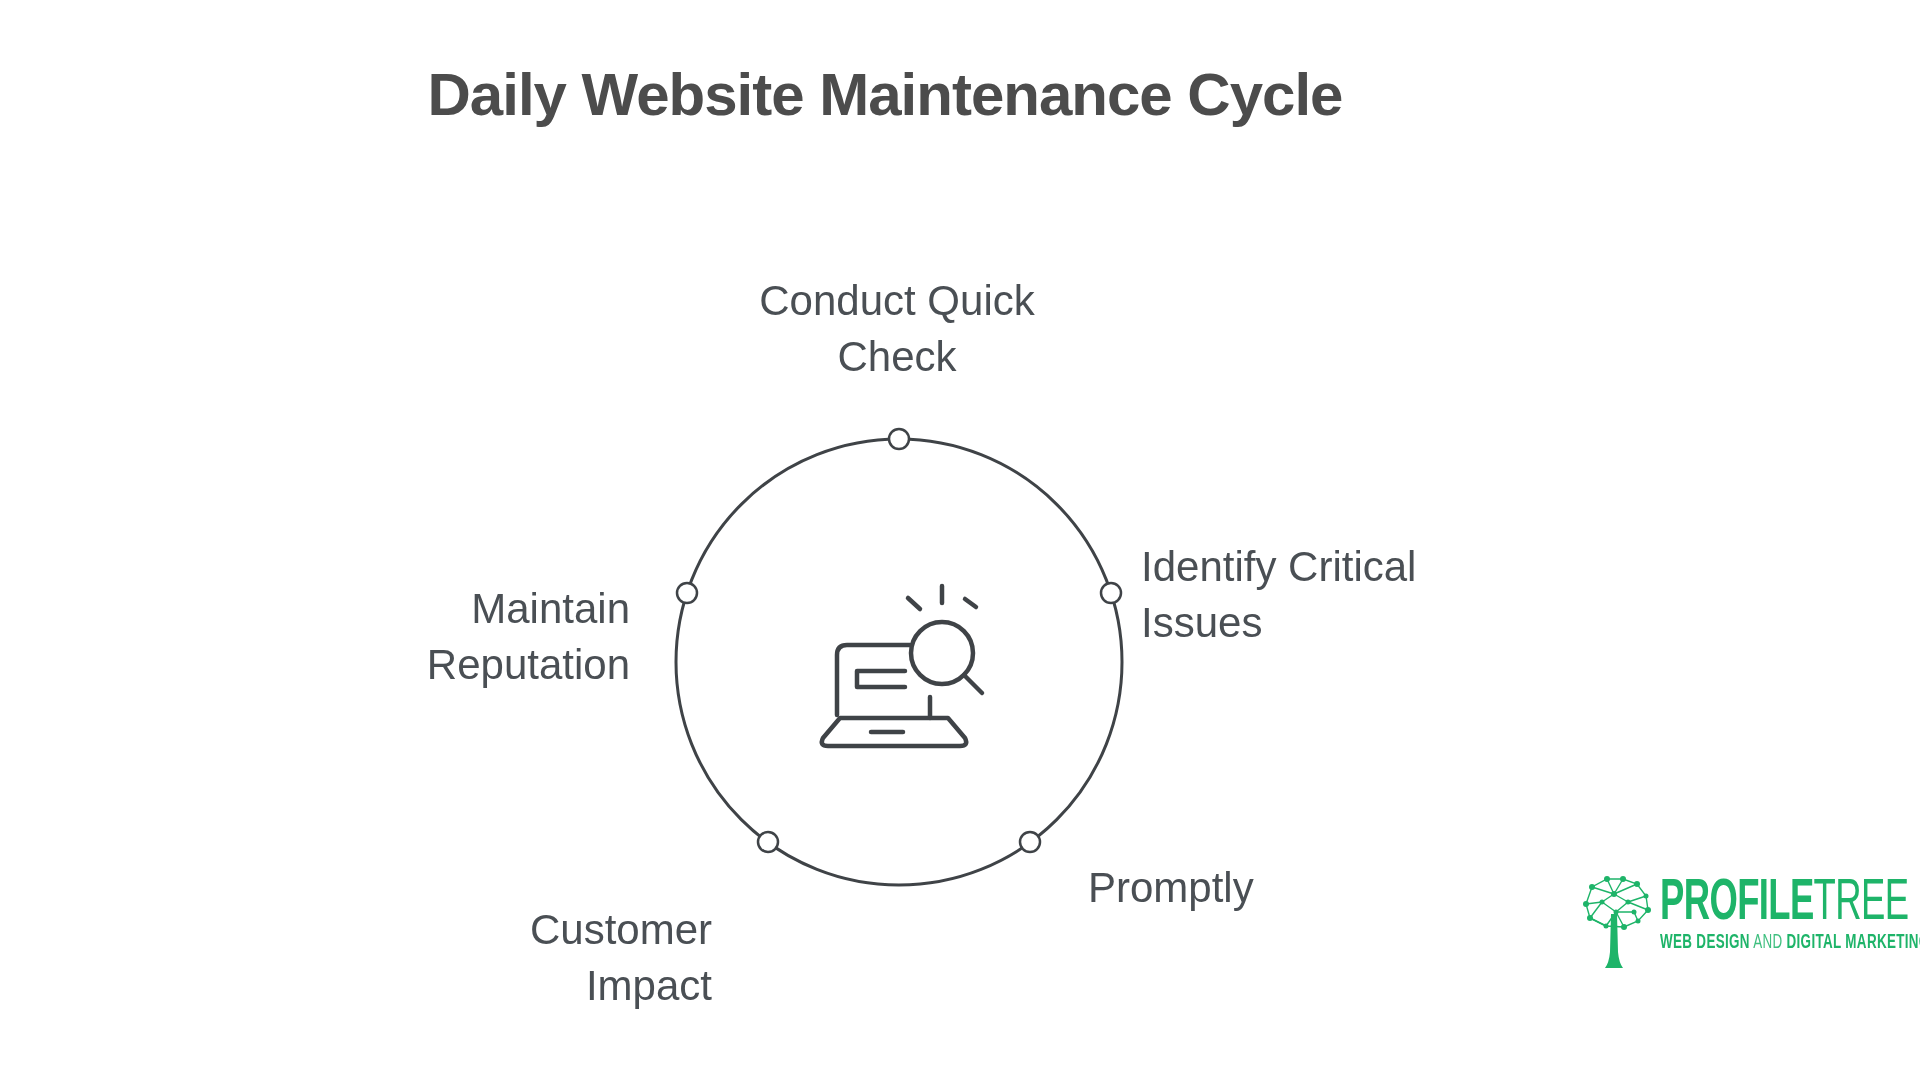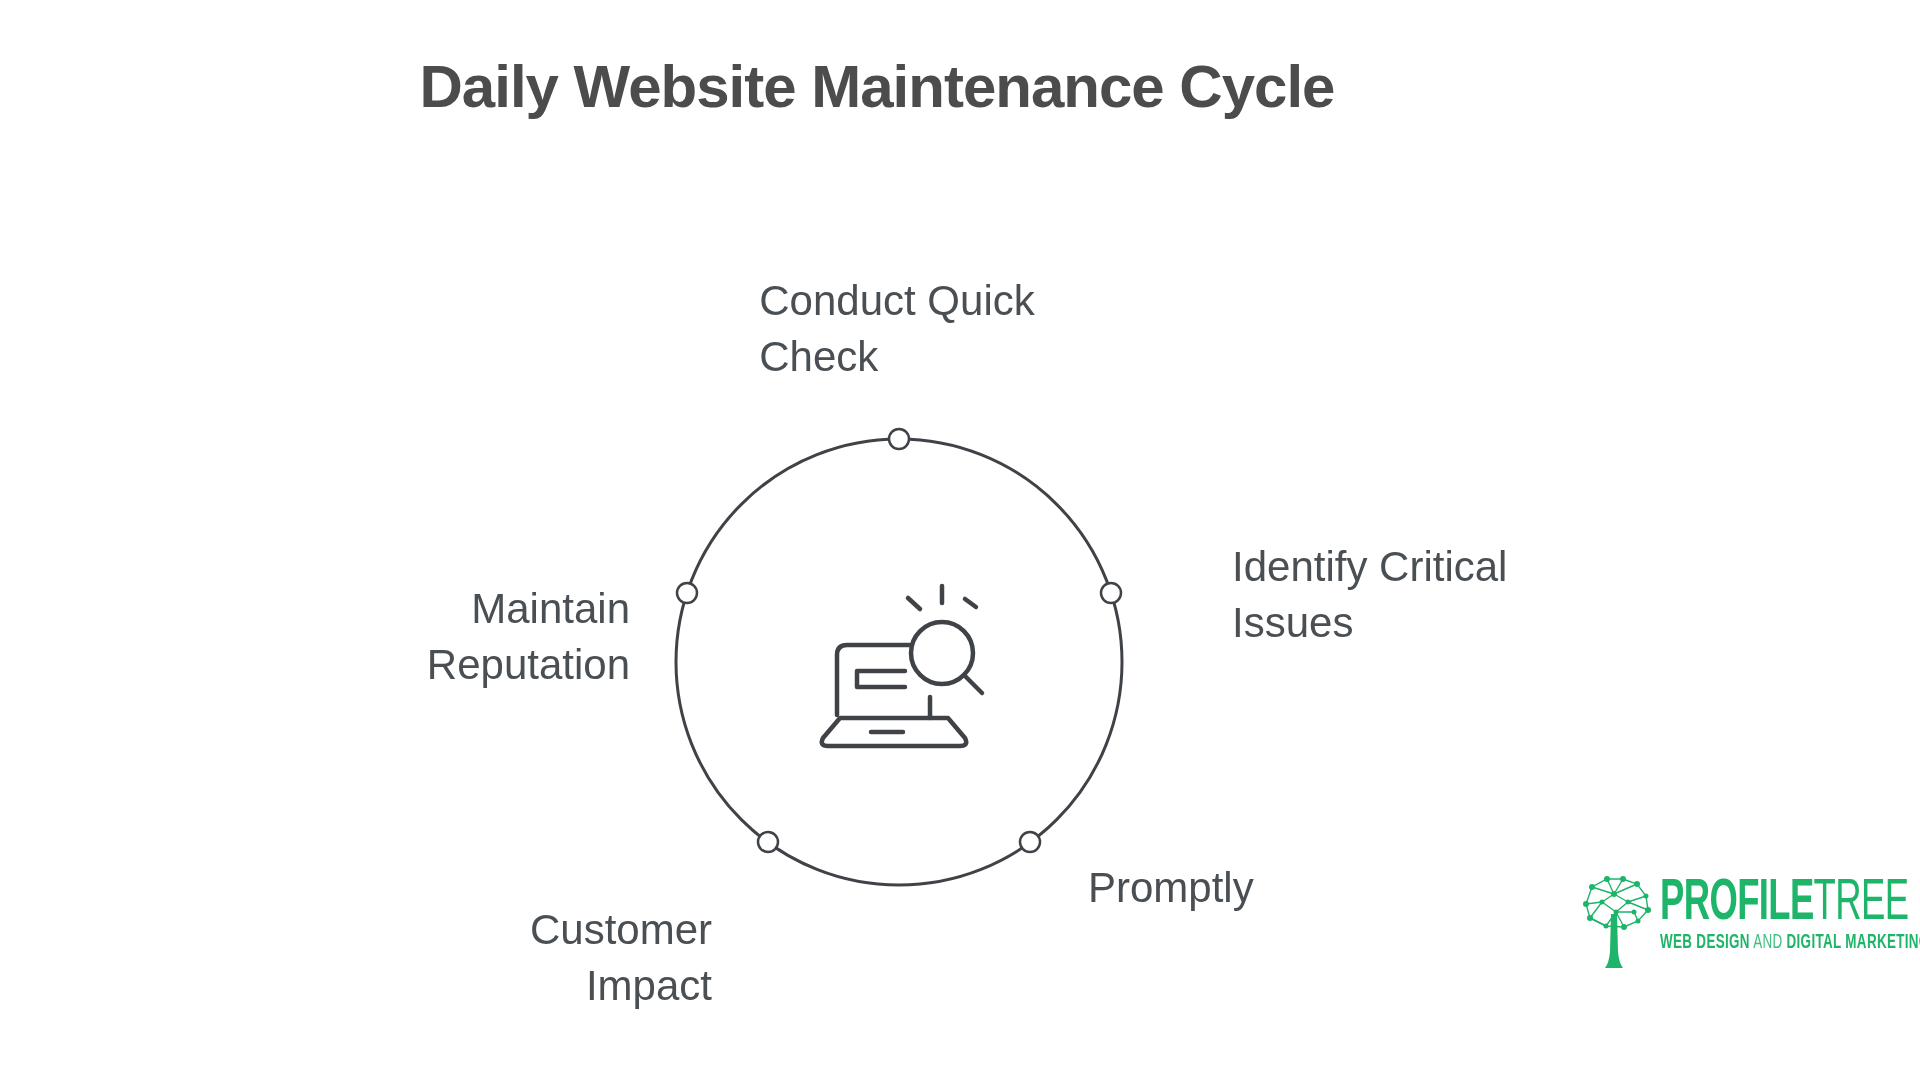--- a/index.html
+++ b/index.html
@@ -18,35 +18,35 @@
   .page-title {
     position: absolute;
     left: 877px;
     top: 52px;
     transform: translateX(-50%);
     font-size: 60px;
     font-weight: bold;
     letter-spacing: -1px;
     color: #4c4c4c;
     white-space: nowrap;
-    margin: 0;
+    margin: 8px;
   }
   .diagram-svg {
     position: absolute;
     left: 0;
     top: 0;
   }
   .node-label {
     position: absolute;
     font-size: 42px;
     line-height: 56px;
     color: #4a4f54;
     white-space: nowrap;
   }
-  .label-center { transform: translateX(-50%); text-align: left; }
+  .label-center { transform: translateX(-50%); text-align: center; }
   .label-left   { text-align: left; }
   .label-right  { transform: translateX(-100%); text-align: right; margin-top: 42px; }
 
   .logo {
     position: absolute;
     left: 1576px;
     top: 874px;
     display: flex;
     align-items: flex-start;
   }
@@ -112,21 +112,21 @@
         <path d="M 150 21 L 161 29"></path>
       </g>
     </g>
   </svg>
 
   <div class="node-label label-center" style="left:897px; top:273px;">
     <div>Conduct Quick</div>
     <div>Check</div>
   </div>
 
-  <div class="node-label label-left" style="left:1232px; top:539px;">
+  <div class="node-label label-left" style="left:1141px; top:539px;">
     <div>Identify Critical</div>
     <div>Issues</div>
   </div>
 
   <div class="node-label label-left" style="left:1088px; top:860px;">
     <div>Promptly</div>
   </div>
 
   <div class="node-label label-right" style="left:712px; top:860px;">
     <div>Customer</div>

